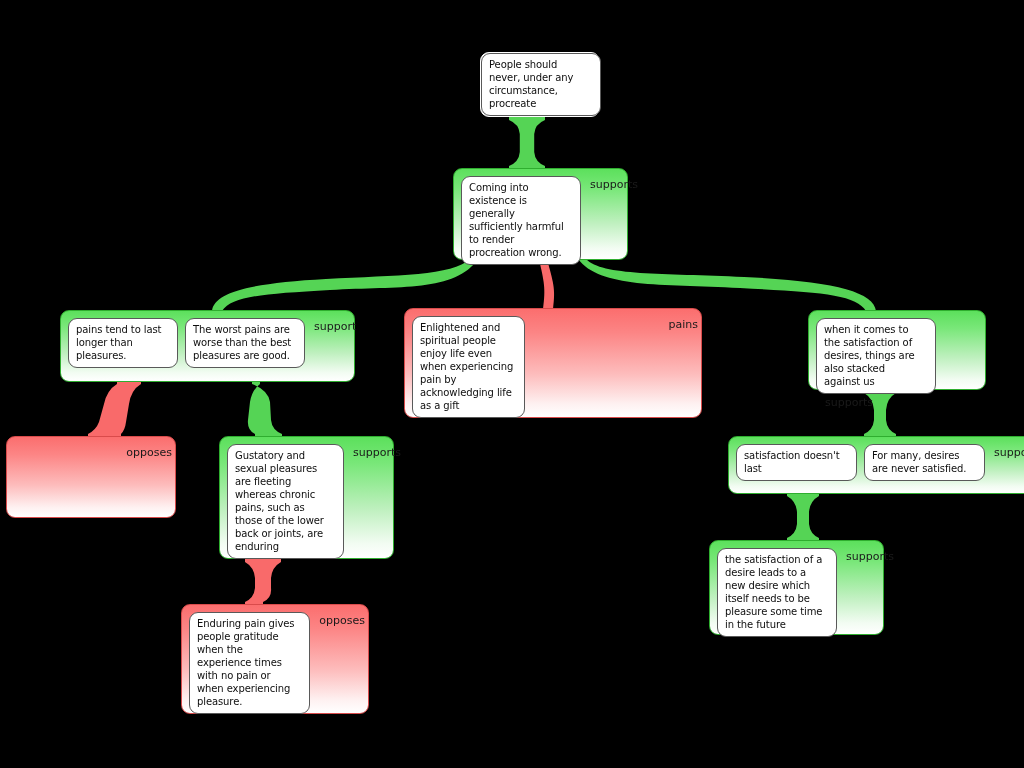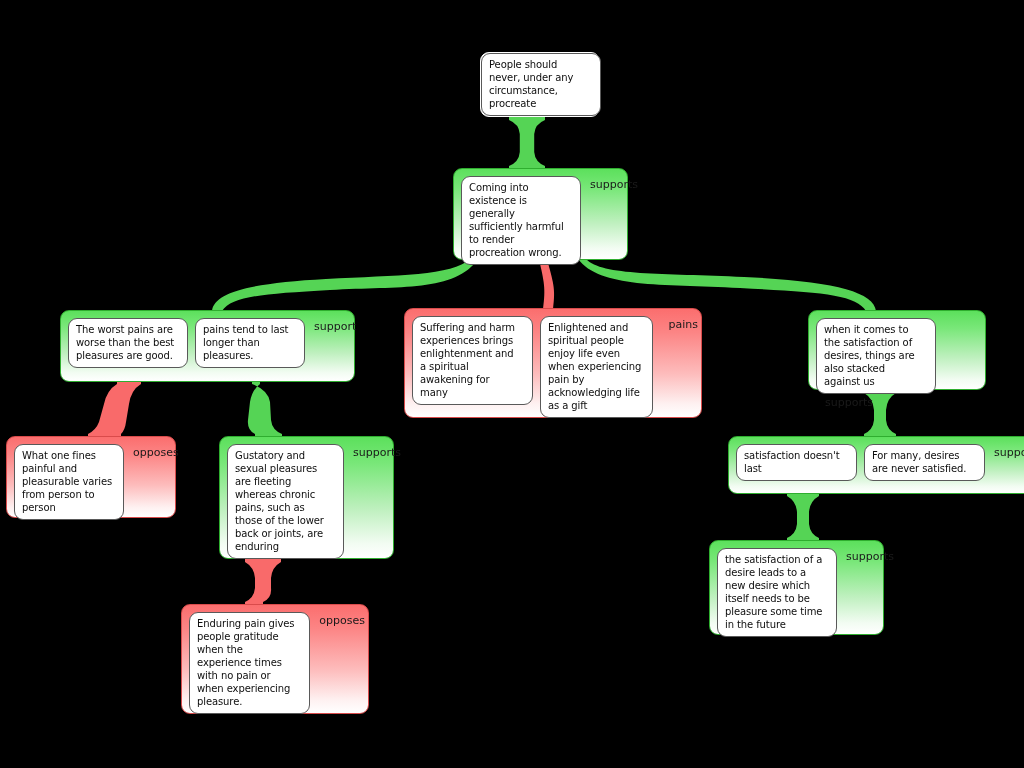--- a/index.html
+++ b/index.html
@@ -141,39 +141,33 @@
 sufficiently harmful
 to render
 procreation wrong.</div>
     </div>
     <div class="spacer"></div>
     <div class="badge">supports</div>
   </div>
 
   <div class="card green" style="left:60px; top:310px; width:295px; height:72px;">
     <div class="boxes">
+      <div class="box" style="width:110px;">pains tend to last
+longer than
+pleasures.</div>
       <div class="box" style="width:120px;">The worst pains are
 worse than the best
 pleasures are good.</div>
-      <div class="box" style="width:110px;">pains tend to last
-longer than
-pleasures.</div>
     </div>
     <div class="spacer"></div>
     <div class="badge">support</div>
   </div>
 
   <div class="card red" style="left:404px; top:308px; width:298px; height:110px;">
     <div class="boxes">
-      <div class="box" style="width:121px;">Suffering and harm
-experiences brings
-enlightenment and
-a spiritual
-awakening for
-many</div>
       <div class="box" style="width:113px;">Enlightened and
 spiritual people
 enjoy life even
 when experiencing
 pain by
 acknowledging life
 as a gift</div>
     </div>
     <div class="spacer"></div>
     <div class="badge">pains</div>
@@ -185,27 +179,20 @@
 the satisfaction of
 desires, things are
 also stacked
 against us</div>
     </div>
     <div class="spacer"></div>
     <div class="badge">supports</div>
   </div>
 
   <div class="card red" style="left:6px; top:436px; width:170px; height:82px;">
-    <div class="boxes">
-      <div class="box" style="width:110px;">What one fines
-painful and
-pleasurable varies
-from person to
-person</div>
-    </div>
     <div class="spacer"></div>
     <div class="badge">opposes</div>
   </div>
 
   <div class="card green" style="left:219px; top:436px; width:175px; height:123px;">
     <div class="boxes">
       <div class="box" style="width:117px;">Gustatory and
 sexual pleasures
 are fleeting
 whereas chronic

